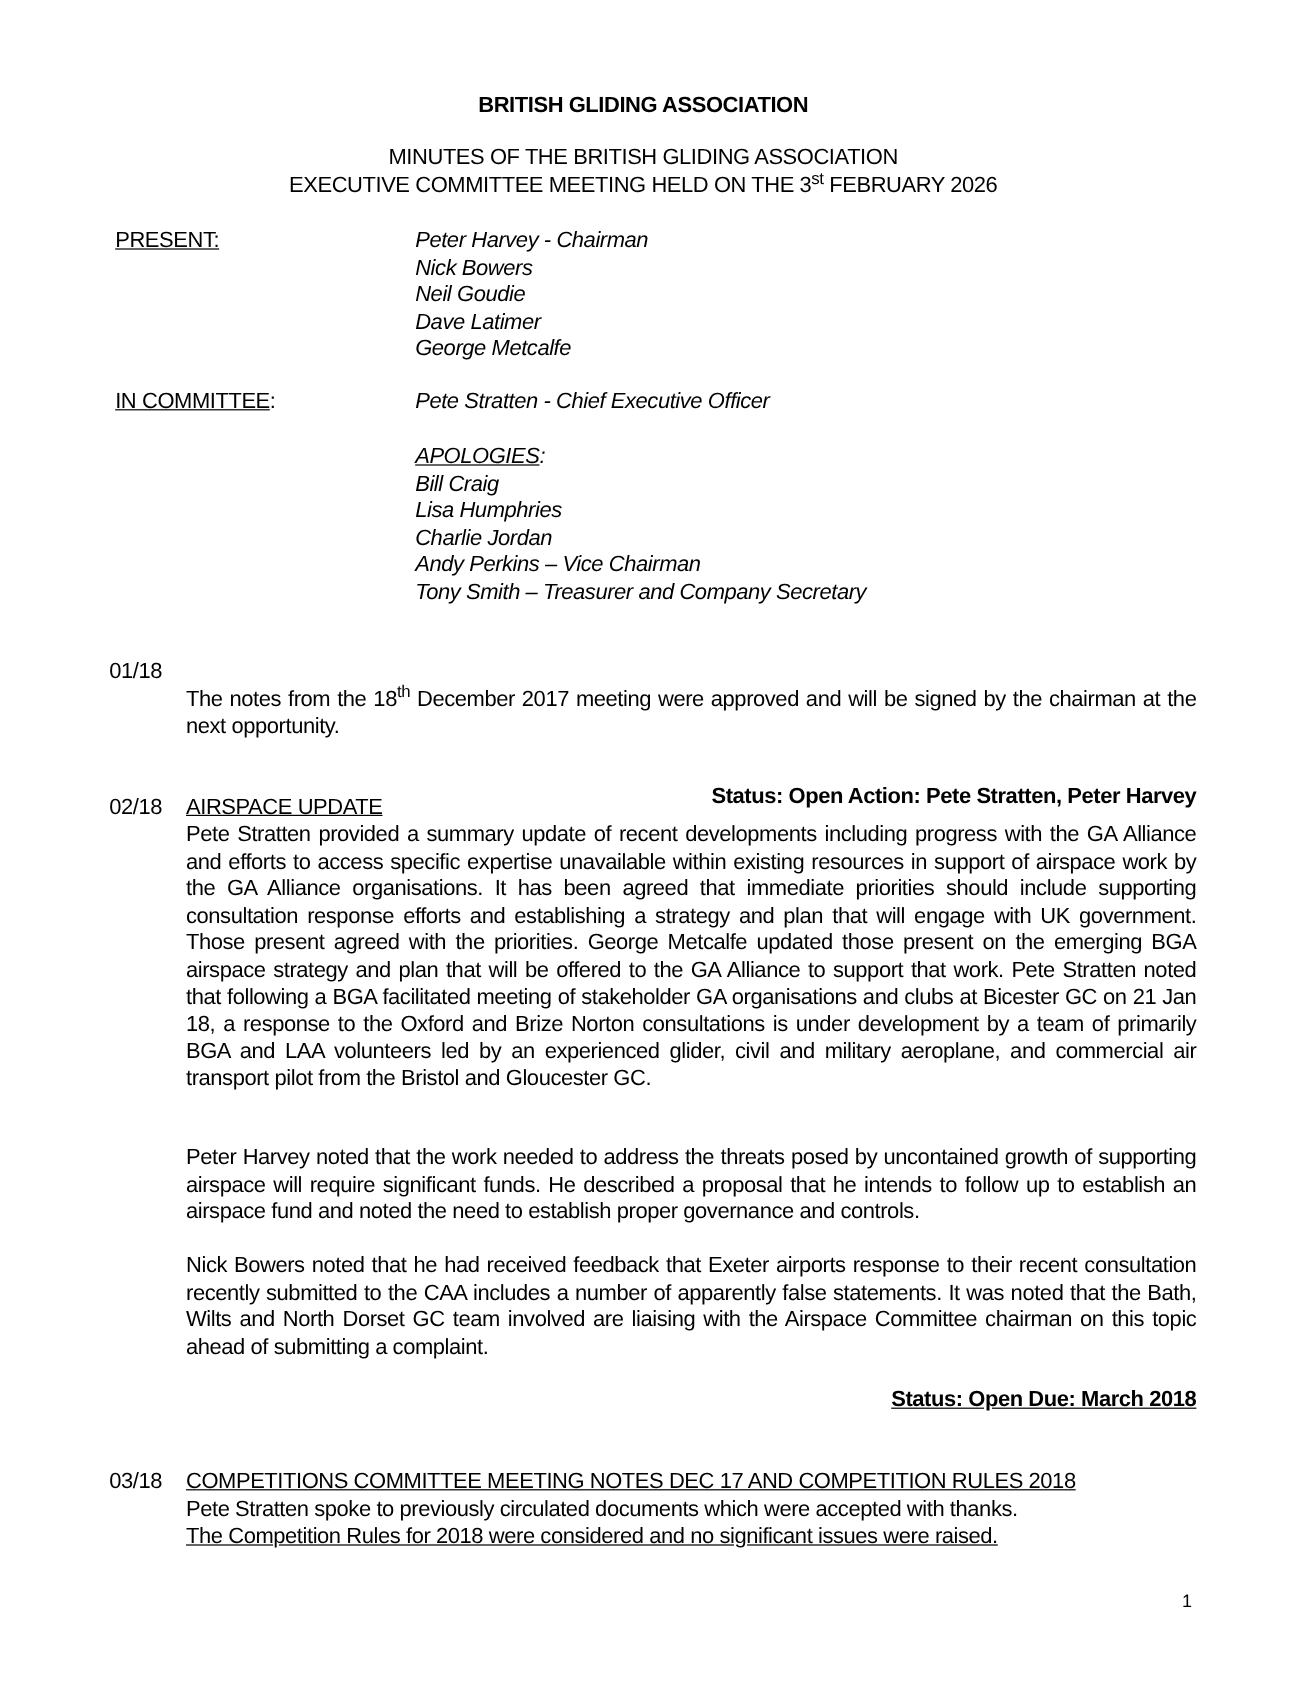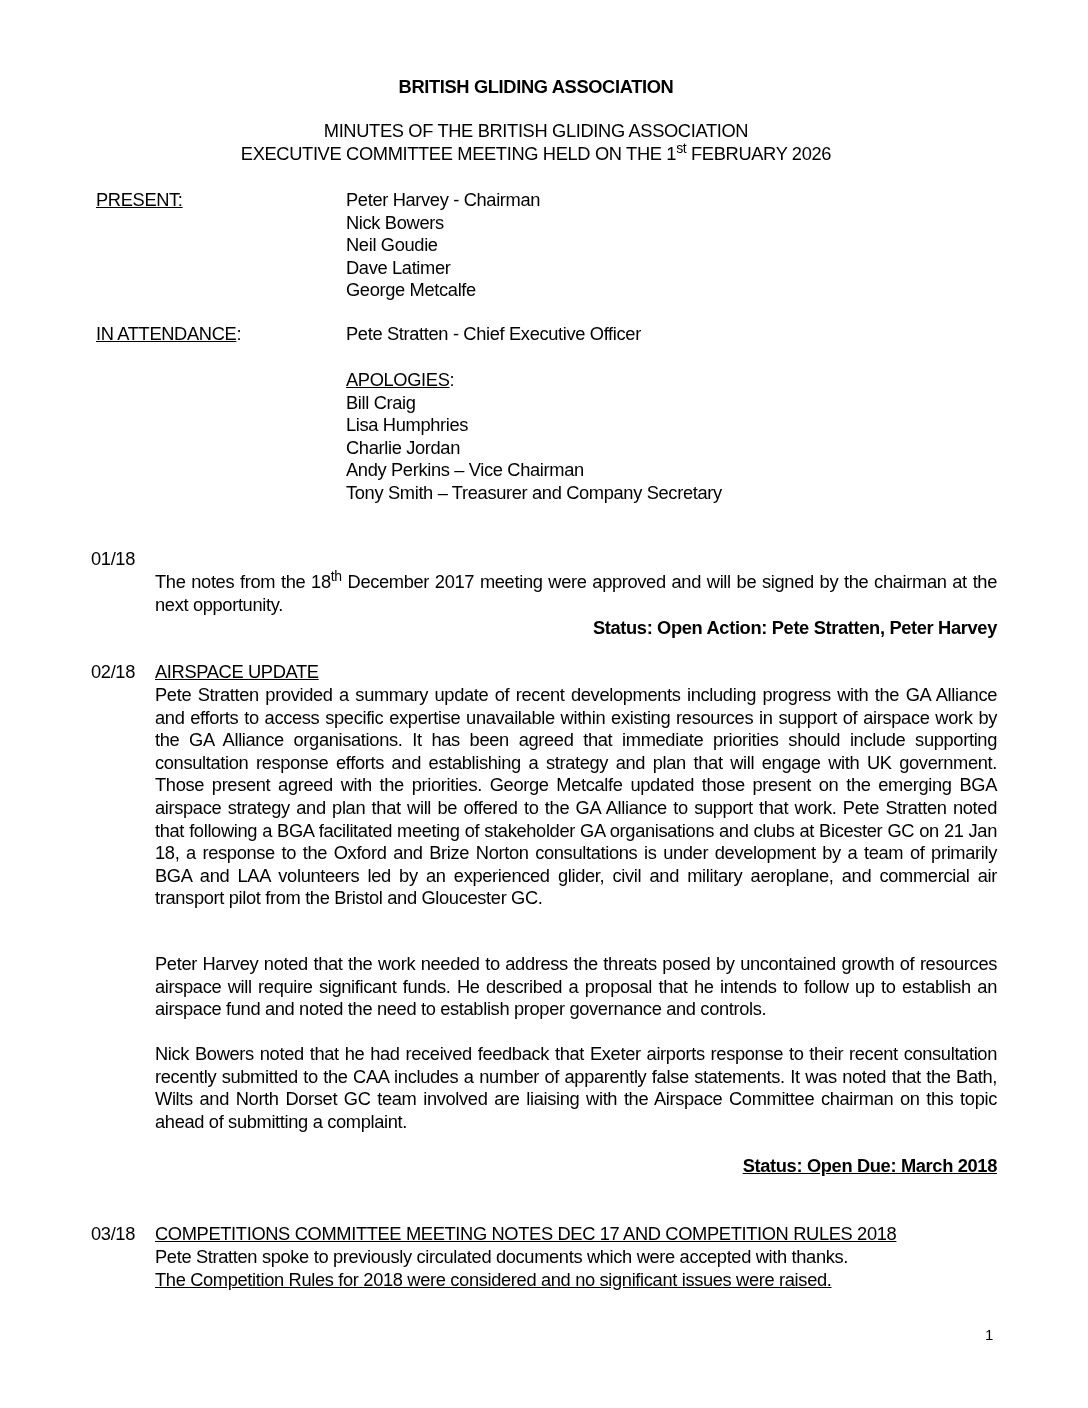--- a/index.html
+++ b/index.html
@@ -7,68 +7,68 @@
          font-family: "Liberation Sans", sans-serif; color: #000; font-size: 18.3px; letter-spacing: -0.35px; }
   .page { position: absolute; left: 0; top: 0; width: 1088px; height: 1408px; }
   .center { position: absolute; left: 0; width: 1072px; text-align: center; line-height: 22px; }
   .org-title { top: 76px; font-weight: bold; }
   .min-title { top: 120px; }
   .min-title2 { top: 143px; }
   sup { font-size: 14px; line-height: 0; vertical-align: 7px; }
   .label { position: absolute; left: 96px; line-height: 22.5px; }
   .u { text-decoration: underline; }
   .names { position: absolute; left: 346px; line-height: 22.5px; }
-  .names div { white-space: nowrap; }
+  .names div { white-space: nowrap; font-style: italic; }
   .item-num { position: absolute; left: 91px; line-height: 22.5px; }
   .item-head { position: absolute; left: 155px; line-height: 22.5px; text-decoration: underline; white-space: nowrap; }
   .para { position: absolute; left: 155px; width: 842px; line-height: 22.6px; text-align: justify; }
   .status { position: absolute; right: 91px; font-weight: bold; line-height: 22.5px; white-space: nowrap; }
   .pagenum { position: absolute; left: 985px; top: 1326px; font-size: 15px; }
   .plain { position: absolute; left: 155px; line-height: 22.6px; white-space: nowrap; }
 </style>
 </head>
 <body>
 
 <div class="page">
 
   <div class="center org-title">BRITISH GLIDING ASSOCIATION</div>
   <div class="center min-title">MINUTES OF THE BRITISH GLIDING ASSOCIATION</div>
-  <div class="center min-title2"><span>EXECUTIVE COMMITTEE MEETING HELD ON THE 1</span><sup>st</sup><span> FEBRUARY 2026</span></div>
+  <div class="center min-title2"><span>EXECUTIVE COMMITTEE MEETING HELD ON THE 3</span><sup>st</sup><span> FEBRUARY 2026</span></div>
 
   <div class="label u" style="top:189px;">PRESENT:</div>
   <div class="names" style="top:189px;">
     <div>Peter Harvey - Chairman</div>
     <div>Nick Bowers</div>
     <div>Neil Goudie</div>
     <div>Dave Latimer</div>
     <div>George Metcalfe</div>
   </div>
 
-  <div class="label" style="top:323px;"><span class="u">IN ATTENDANCE</span><span>:</span></div>
+  <div class="label" style="top:323px;"><span class="u">IN COMMITTEE</span><span>:</span></div>
   <div class="names" style="top:323px;">
     <div>Pete Stratten - Chief Executive Officer</div>
   </div>
 
   <div class="names" style="top:369px;">
     <div><span class="u">APOLOGIES</span><span>:</span></div>
     <div>Bill Craig</div>
     <div>Lisa Humphries</div>
     <div>Charlie Jordan</div>
     <div>Andy Perkins – Vice Chairman</div>
     <div>Tony Smith – Treasurer and Company Secretary</div>
   </div>
 
   <div class="item-num" style="top:548px;">01/18</div>
   <div class="para" style="top:571px;"><span>The notes from the 18</span><sup>th</sup><span> December 2017 meeting were approved and will be signed by the chairman at the next opportunity.</span></div>
-  <div class="status" style="top:617px;">Status: Open Action: Pete Stratten, Peter Harvey</div>
+  <div class="status" style="top:652px;">Status: Open Action: Pete Stratten, Peter Harvey</div>
 
   <div class="item-num" style="top:661px;">02/18</div>
   <div class="item-head" style="top:661px;">AIRSPACE UPDATE</div>
   <div class="para" style="top:684px;">Pete Stratten provided a summary update of recent developments including progress with the GA Alliance and efforts to access specific expertise unavailable within existing resources in support of airspace work by the GA Alliance organisations. It has been agreed that immediate priorities should include supporting consultation response efforts and establishing a strategy and plan that will engage with UK government. Those present agreed with the priorities. George Metcalfe updated those present on the emerging BGA airspace strategy and plan that will be offered to the GA Alliance to support that work. Pete Stratten noted that following a BGA facilitated meeting of stakeholder GA organisations and clubs at Bicester GC on 21 Jan 18, a response to the Oxford and Brize Norton consultations is under development by a team of primarily BGA and LAA volunteers led by an experienced glider, civil and military aeroplane, and commercial air transport pilot from the Bristol and Gloucester GC.</div>
-  <div class="para" style="top:953px;">Peter Harvey noted that the work needed to address the threats posed by uncontained growth of resources airspace will require significant funds. He described a proposal that he intends to follow up to establish an airspace fund and noted the need to establish proper governance and controls.</div>
+  <div class="para" style="top:953px;">Peter Harvey noted that the work needed to address the threats posed by uncontained growth of supporting airspace will require significant funds. He described a proposal that he intends to follow up to establish an airspace fund and noted the need to establish proper governance and controls.</div>
   <div class="para" style="top:1043px;">Nick Bowers noted that he had received feedback that Exeter airports response to their recent consultation recently submitted to the CAA includes a number of apparently false statements. It was noted that the Bath, Wilts and North Dorset GC team involved are liaising with the Airspace Committee chairman on this topic ahead of submitting a complaint.</div>
   <div class="status" style="top:1155px;text-decoration:underline;">Status: Open Due: March 2018</div>
 
   <div class="item-num" style="top:1223px;">03/18</div>
   <div class="item-head" style="top:1223px;">COMPETITIONS COMMITTEE MEETING NOTES DEC 17 AND COMPETITION RULES 2018</div>
   <div class="plain" style="top:1246px;">Pete Stratten spoke to previously circulated documents which were accepted with thanks.</div>
   <div class="plain" style="top:1269px;text-decoration:underline;">The Competition Rules for 2018 were considered and no significant issues were raised.</div>
 
   <div class="pagenum">1</div>
 </div>

